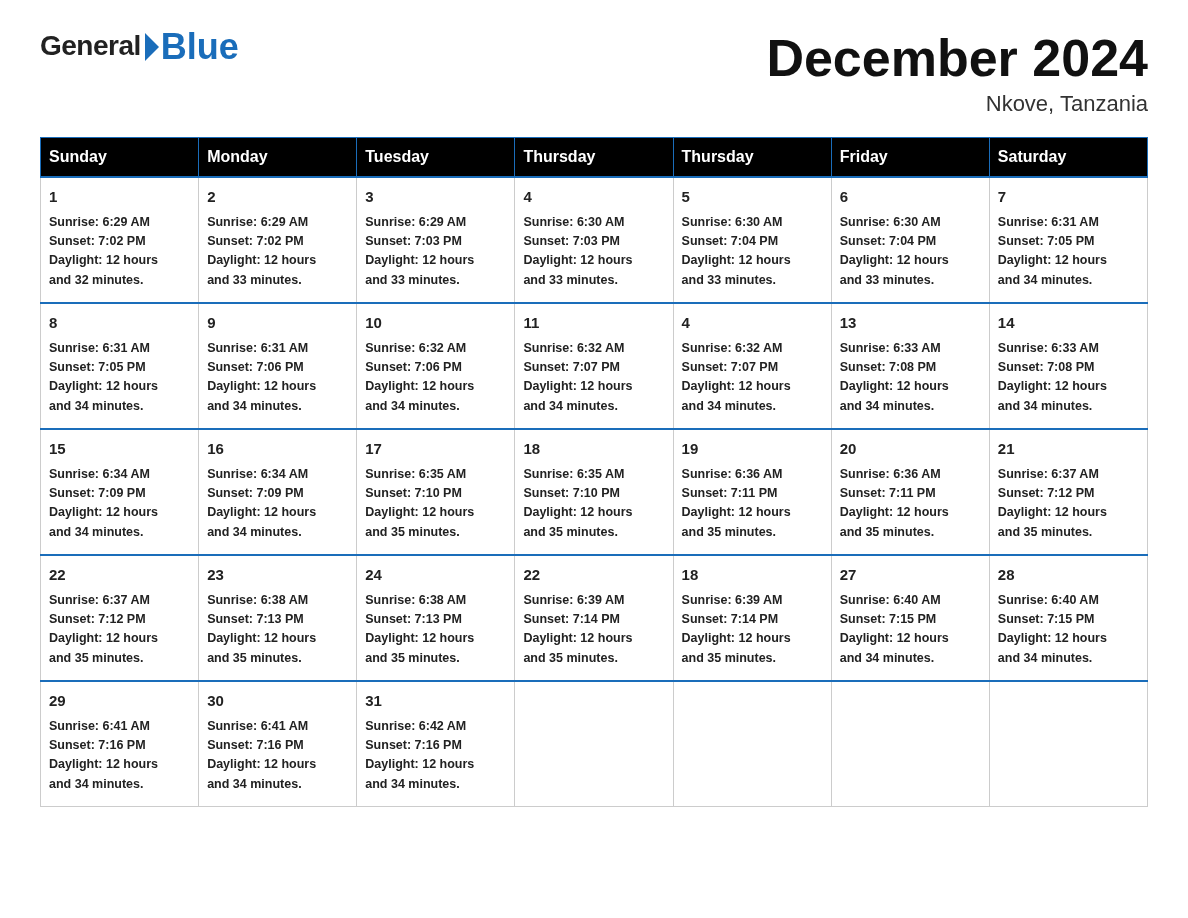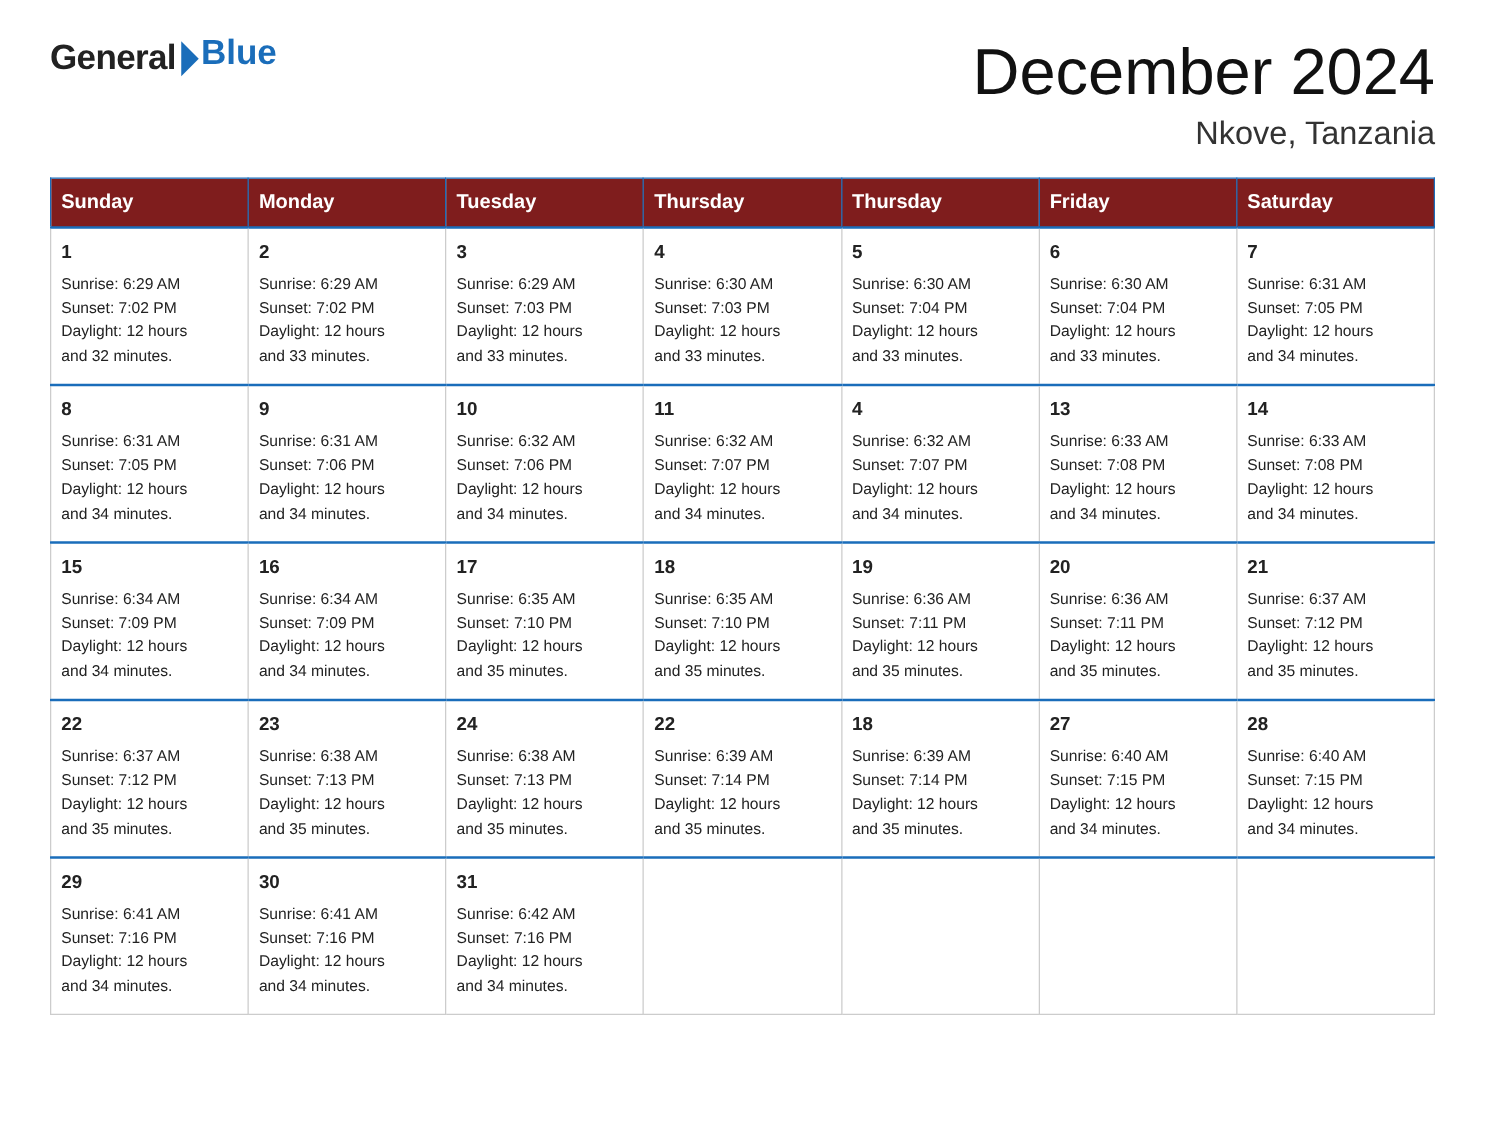--- a/index.html
+++ b/index.html
@@ -32,47 +32,47 @@
     .logo-arrow {
       width: 0;
       height: 0;
       border-left: 14px solid #1a6dba;
       border-top: 14px solid transparent;
       border-bottom: 14px solid transparent;
       margin-left: 4px;
       margin-top: 2px;
     }
     .logo-blue {
-      font-size: 28px;
+      font-size: 36px;
       font-weight: bold;
       color: #1a6dba;
       margin-top: -4px;
       margin-left: 2px;
     }
     .title-block {
       text-align: right;
     }
     .month-title {
       font-size: 52px;
-      font-weight: normal;
+      font-weight: bold;
       color: #111;
       line-height: 1.1;
     }
     .location {
-      font-size: 26px;
+      font-size: 22px;
       color: #333;
       margin-top: 4px;
     }
     .calendar {
       width: 100%;
       border-collapse: collapse;
       border: 1px solid #999;
     }
     .calendar th {
-      background-color: #7f1d1d;
+      background-color: #000000;
       color: #fff;
       font-size: 16px;
       font-weight: bold;
       padding: 10px 8px;
       text-align: left;
       border: 1px solid #1a6dba;
     }
     .calendar td {
       vertical-align: top;
       padding: 8px 8px 12px 8px;
@@ -84,20 +84,21 @@
     .day-number {
       font-size: 15px;
       font-weight: bold;
       display: block;
       margin-bottom: 4px;
     }
     .day-info {
       font-size: 12.5px;
       color: #222;
       line-height: 1.55;
+      font-weight: bold;
     }
     .empty-cell {
       background: #fff;
     }
     tr.week-row td {
       border-top: 2px solid #1a6dba;
     }
   </style>
 </head>
 <body>

